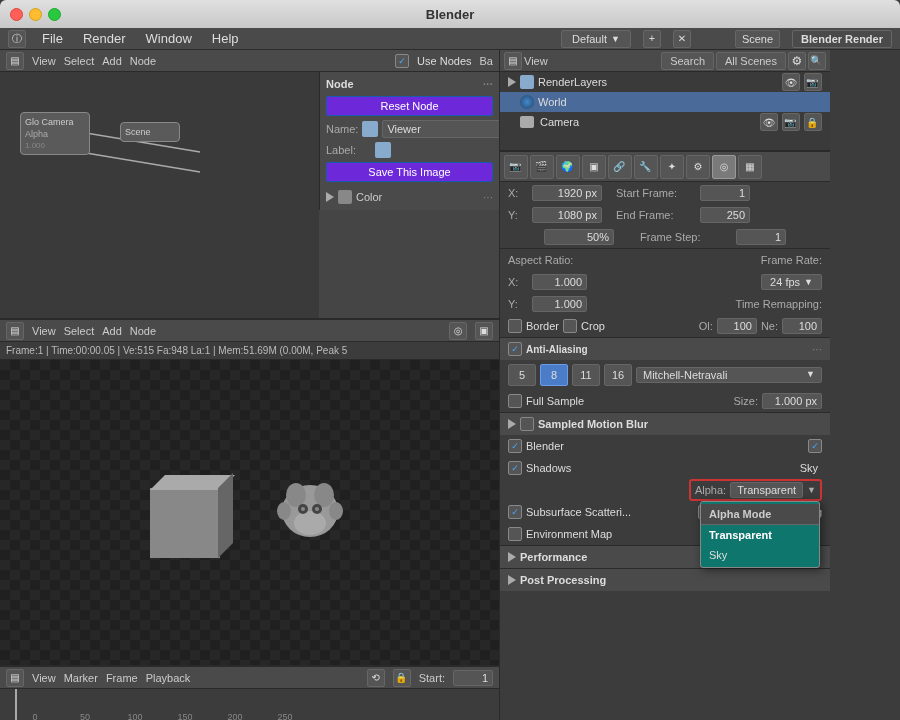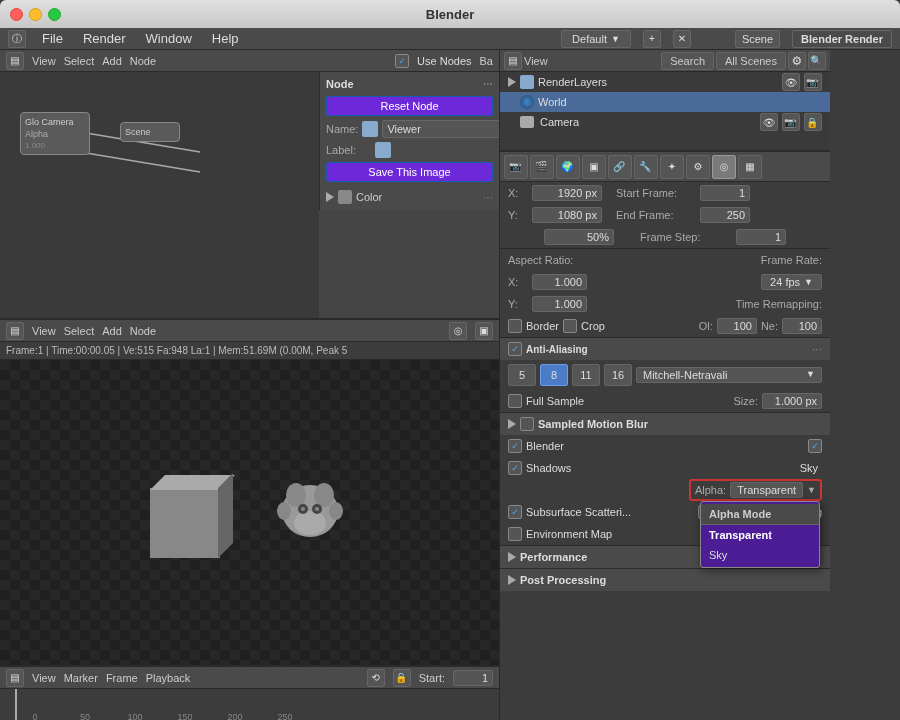--- a/index.html
+++ b/index.html
@@ -427,21 +427,21 @@
       border: 1px solid #666;
       color: #ddd;
       padding: 1px 6px;
       font-size: 11px;
       border-radius: 2px;
     }
 
     
     .alpha-dropdown-popup {
       position: absolute;
-      background: #4c1d95;
+      background: #0f766e;
       border: 1px solid #888;
       border-radius: 3px;
       z-index: 100;
       min-width: 120px;
       padding: 2px 0;
       box-shadow: 2px 2px 8px rgba(0,0,0,0.5);
     }
     .popup-header {
       background: #4a4a4a;
       padding: 4px 8px;

